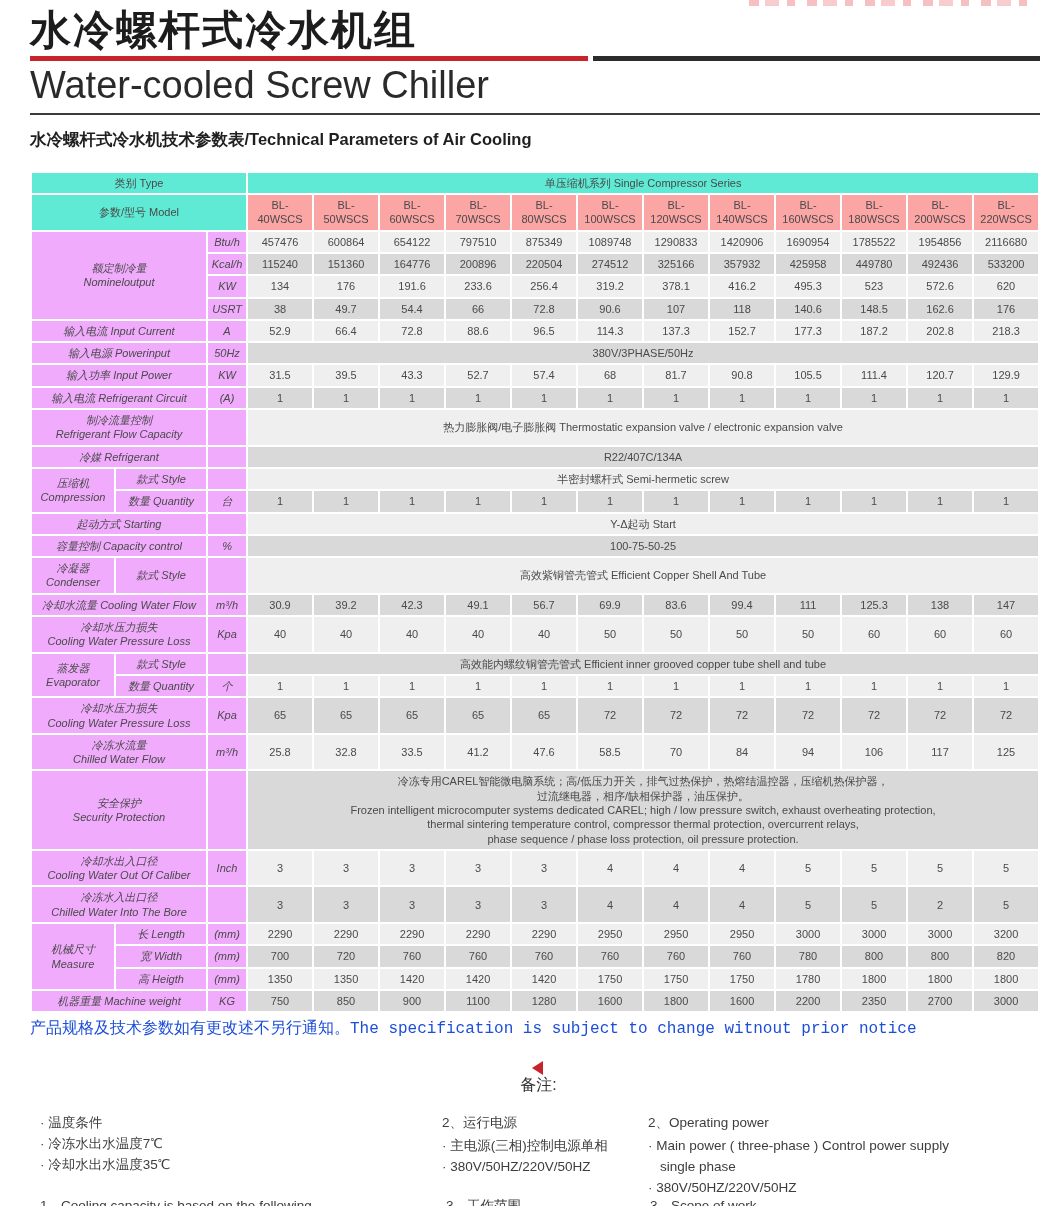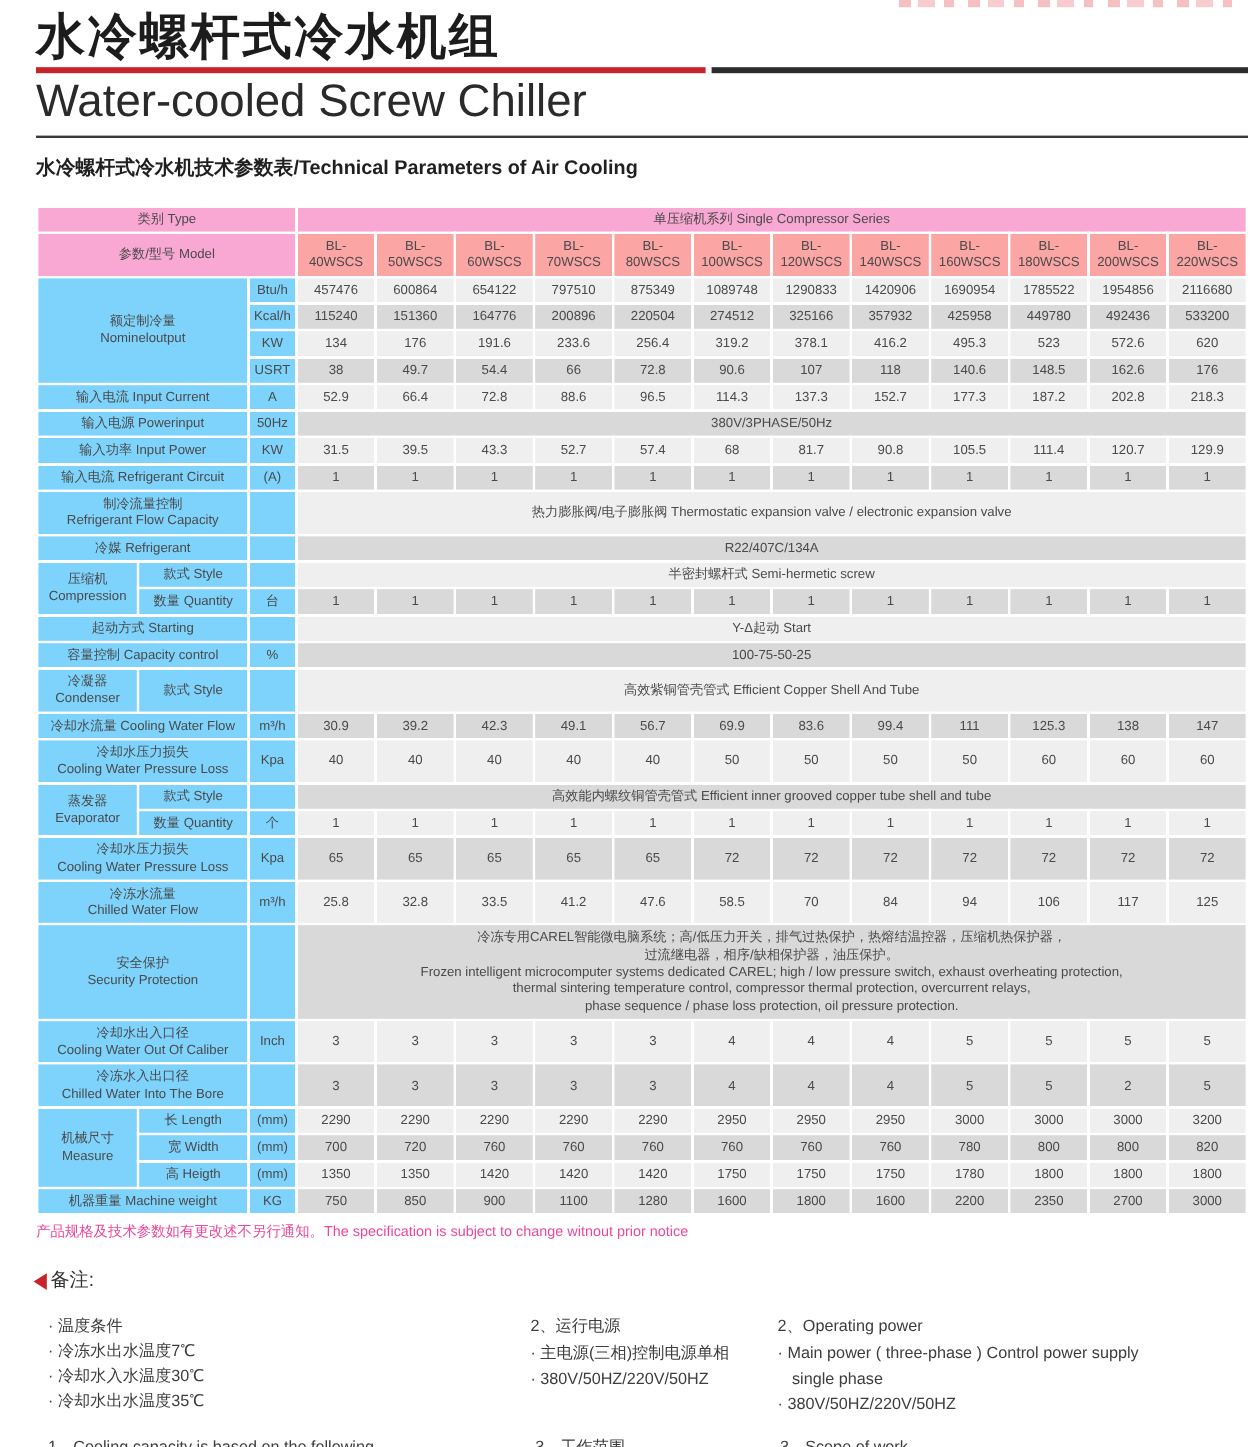--- a/index.html
+++ b/index.html
@@ -15,32 +15,32 @@
             font-family:"DejaVu Sans",sans-serif;letter-spacing:2px;line-height:1.1;}
   .rule1{display:flex;margin:3px 9px 0 30px;height:5px;}
   .rule1 .red{width:558px;background:#c8232b;}
   .rule1 .dark{flex:1;background:#2b2b2b;margin-left:5px;}
   .title-en{margin:3px 0 0 30px;font-size:38px;font-weight:normal;color:#2a2a2a;line-height:1.15;}
   .rule2{margin:5px 9px 0 30px;height:2px;background:#3a3a3a;}
   .subtitle{margin:14px 0 0 30px;font-size:16.5px;font-weight:bold;color:#1f1f1f;}
   table.spec{margin:20px 0 0 30px;width:1010px;border-collapse:collapse;table-layout:fixed;}
   table.spec td{border:2px solid #ffffff;font-size:11px;color:#4a4a4a;text-align:center;
     vertical-align:middle;padding:3px 1px;white-space:pre-line;line-height:1.3;overflow:hidden;}
-  td.hdr{background:#f9a8d4;color:#3d3d3d;font-size:11px;}
+  td.hdr{background:#5eead4;color:#3d3d3d;font-size:11px;}
   td.model{background:#fca5a5;font-size:10px;}
-  td.grp,td.lbl,td.unit{background:#7dd3fc;color:#3b3b3b;}
+  td.grp,td.lbl,td.unit{background:#f0abfc;color:#3b3b3b;font-style:italic;}
   td.lbl{font-size:10.5px;}
   td.grp{font-size:10.5px;}
   td.unit{font-size:10px;padding:3px 0;}
   td.light{background:#efefef;}
   td.dark{background:#d9d9d9;}
   td.merged{font-size:11px;}
   td.security{line-height:1.65;font-size:11px;}
-  .footnote{margin:5px 0 0 30px;font-size:12px;color:#ec4899;}
-  .notes-head{display:flex;align-items:center;margin:22px 0 0 28px;font-size:16px;color:#333;}
+  .footnote{margin:5px 0 0 30px;font-size:16px;color:#1d4ed8;font-family:Liberation Mono, monospace;}
+  .notes-head{display:flex;align-items:center;margin:22px 0 0 28px;font-size:16px;color:#333;flex-direction:column;}
   .tri{width:0;height:0;border-top:7px solid transparent;border-bottom:7px solid transparent;
        border-right:11px solid #c8232b;margin-right:3px;}
   .notes-grid{display:flex;margin:16px 0 0 40px;font-size:13.5px;color:#3d3d3d;}
   .ncol1{width:402px;}
   .ncol2{width:206px;}
   .ncol3{flex:1;padding-right:20px;}
   .ntitle{line-height:21px;margin-bottom:2px;}
   .nitem{line-height:21px;padding-left:12px;text-indent:-12px;white-space:pre-line;}
   .cutoff{position:absolute;left:0;top:1197px;width:1049px;height:20px;font-size:13.5px;color:#3d3d3d;}
   .cutoff span{position:absolute;top:0;white-space:nowrap;}
@@ -485,21 +485,20 @@
   <div class="footnote">产品规格及技术参数如有更改述不另行通知。The specification is subject to change witnout prior notice</div>
 
   <div class="notes-head">
     <span class="tri"></span>
     <span>备注:</span>
   </div>
   <div class="notes-grid">
       <div class="ncol1">
         <div class="nitem">· 温度条件</div>
         <div class="nitem">· 冷冻水出水温度7℃</div>
-        <div class="nitem">· 冷却水入水温度30℃</div>
         <div class="nitem">· 冷却水出水温度35℃</div>
       </div>
       <div class="ncol2">
         <div class="ntitle">2、运行电源</div>
         <div class="nitem">· 主电源(三相)控制电源单相</div>
         <div class="nitem">· 380V/50HZ/220V/50HZ</div>
       </div>
       <div class="ncol3">
         <div class="ntitle">2、Operating power</div>
         <div class="nitem">· Main power ( three-phase ) Control power supply

